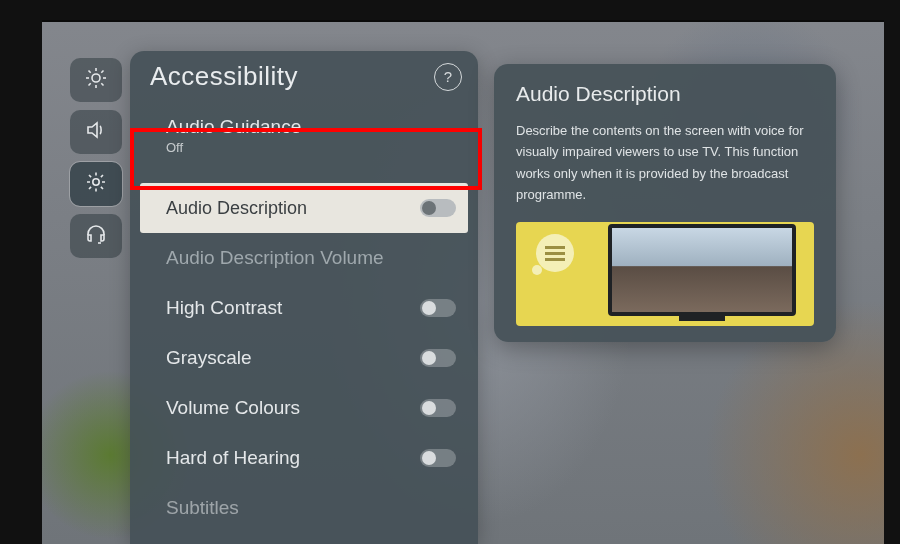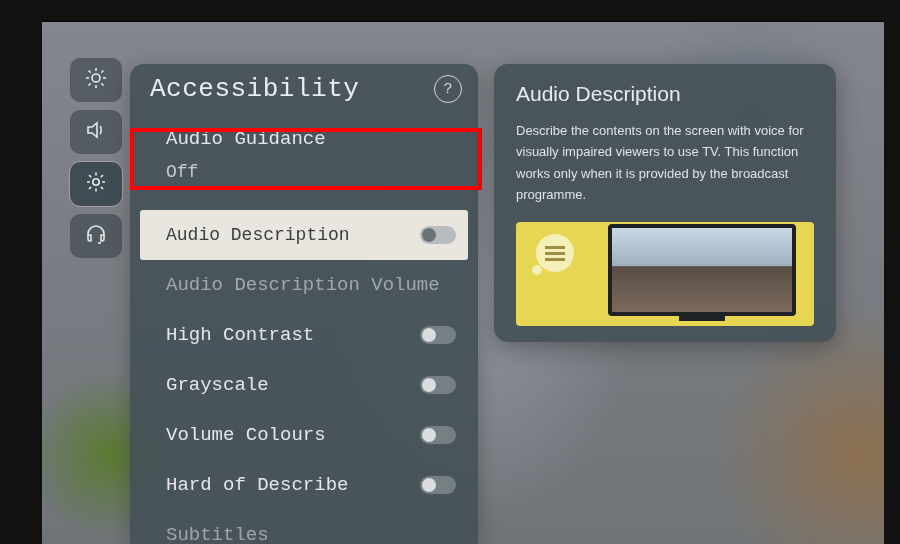--- a/index.html
+++ b/index.html
@@ -58,31 +58,30 @@
   }
   .rail-btn.active {
     background: rgba(58,70,78,0.9);
     outline: 1px solid rgba(255,255,255,0.25);
   }
   .rail-btn svg { width: 24px; height: 24px; stroke: currentColor; fill: none; stroke-width: 1.6; }
 
   
   .panel {
     position: absolute;
-    top: 64px;
+    top: 51px;
     left: 130px;
     width: 348px;
     bottom: 0;
     background: rgba(68, 80, 86, 0.90);
     border-radius: 14px 14px 0 0;
     color: #e9ecee;
     padding-top: 10px;
     font-weight: 300;
     box-shadow: 0 4px 20px rgba(0,0,0,0.25);
-    font-family: Liberation Mono, monospace;
   }
   .panel-header {
     display: flex;
     align-items: center;
     justify-content: space-between;
     padding: 0 16px 6px 20px;
   }
   .panel-title {
     font-size: 26px;
     letter-spacing: 0.5px;
@@ -103,23 +102,23 @@
   .item {
     padding: 10px 22px 10px 36px;
     font-size: 19px;
     display: flex;
     align-items: center;
     justify-content: space-between;
     color: #e4e7e9;
     min-height: 30px;
   }
   .item .sub {
-    font-size: 18px;
+    font-size: 13px;
     opacity: 0.8;
-    margin-top: 12px;
+    margin-top: 2px;
   }
   .item.disabled {
     color: #9fa8ad;
   }
 
   .item.selected {
     background: #e8e6df;
     color: #3a3f42;
     border-radius: 3px;
     margin: 0 10px;
@@ -329,21 +328,21 @@
       <span>Grayscale</span>
       <span class="toggle"></span>
     </div>
 
     <div class="item">
       <span>Volume Colours</span>
       <span class="toggle"></span>
     </div>
 
     <div class="item">
-      <span>Hard of Describe</span>
+      <span>Hard of Hearing</span>
       <span class="toggle"></span>
     </div>
 
     <div class="item" style="opacity:.55;text-align:right;">
       <span>Subtitles</span>
     </div>
   </div>
 
   <div class="redbox"></div>
 

